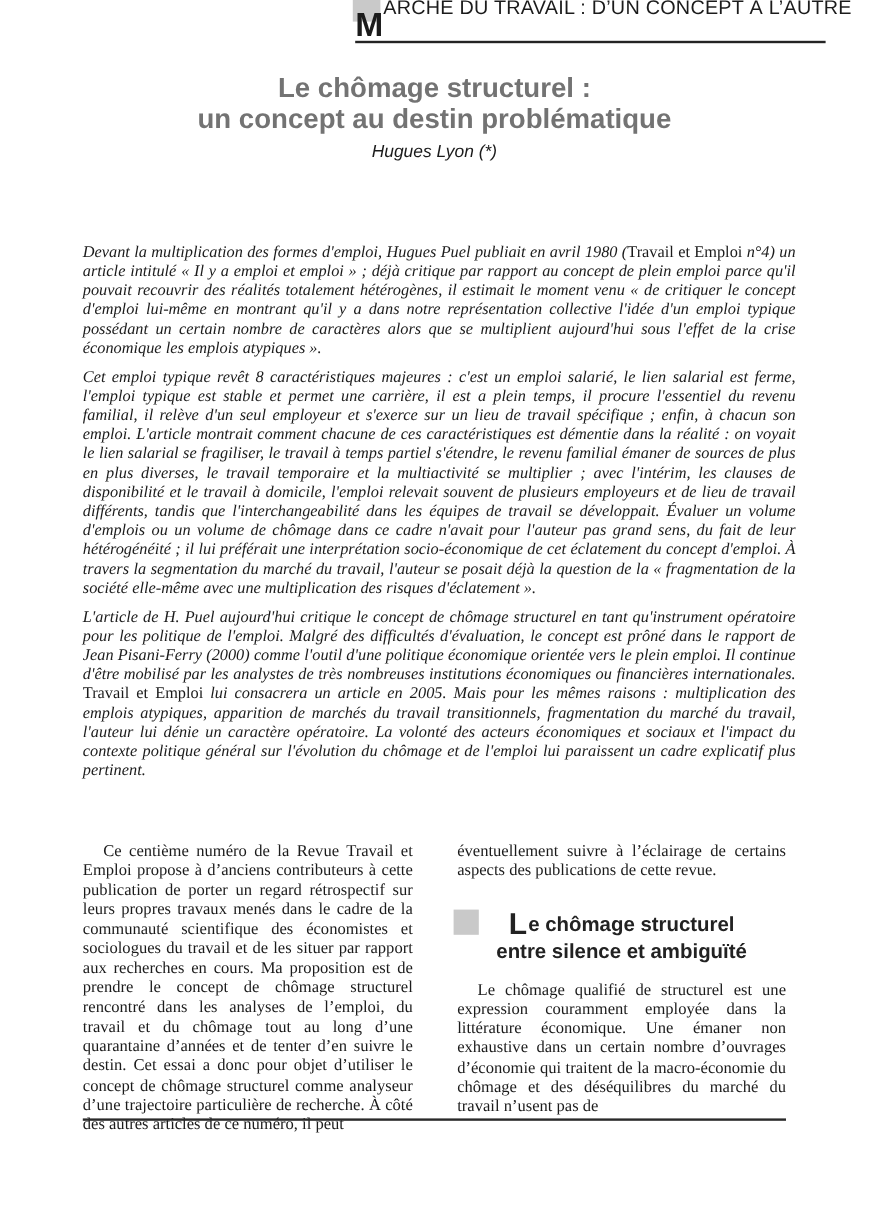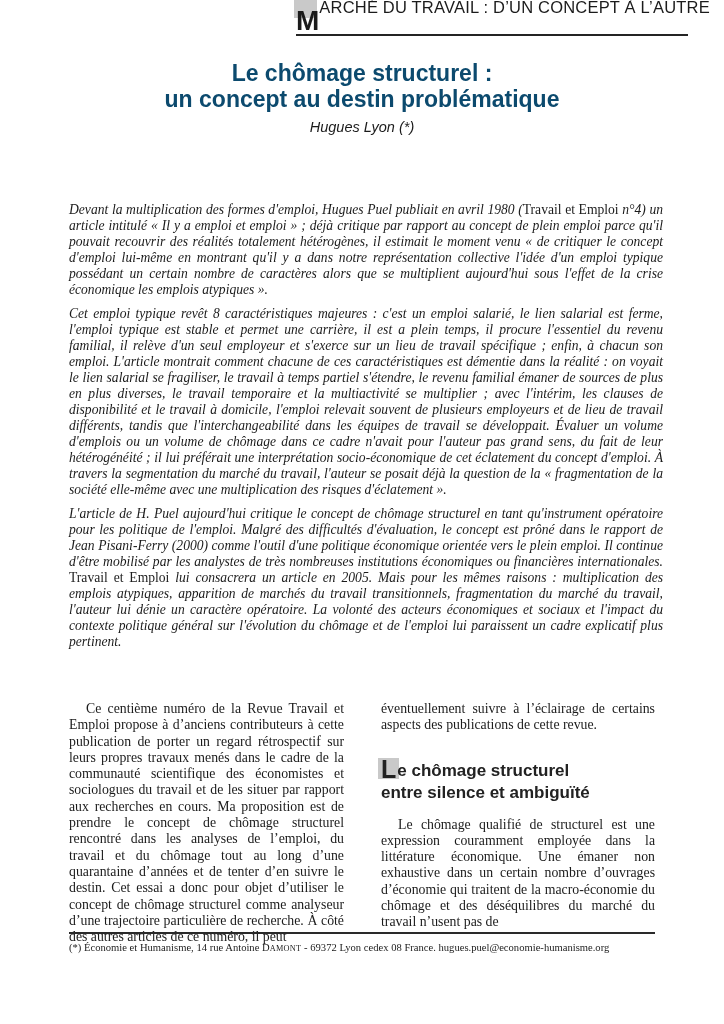--- a/index.html
+++ b/index.html
@@ -38,21 +38,21 @@
     font-size:16.5px;line-height:24px;letter-spacing:.2px;
     padding-bottom:15px;
   }
 
   
   .article-title{
     position:absolute;top:60px;left:0;width:724px;
     text-align:center;
     font-family:"Liberation Sans", sans-serif;
     font-weight:bold;font-size:23px;line-height:26px;
-    color:#0c4a6e;
+    color:#737373;
   }
   .article-author{
     position:absolute;top:119px;left:0;width:724px;
     text-align:center;
     font-family:"Liberation Sans", sans-serif;
     font-style:italic;font-size:14.5px;
   }
 
   
   .abstract{
@@ -74,21 +74,21 @@
   }
   .col-left{width:275px;margin-right:37px;}
   .col-right{width:274px;}
   .col p{margin:0;}
   .indent{text-indent:17px;}
 
   .section-heading{
     margin-top:26px;margin-bottom:13px;
     font-family:"Liberation Sans", sans-serif;
     font-weight:bold;font-size:17px;line-height:22px;
-    text-align:left;color:#222;
+    text-align:center;color:#222;
   }
   .section-heading .line1{position:relative;}
   .heading-highlight{
     position:absolute;left:-3px;top:-2px;width:21px;height:21px;
     background:var(--hl);z-index:0;
   }
   .heading-initial{
     position:relative;z-index:1;
     font-size:25px;line-height:18px;vertical-align:-2px;
     padding-right:1px;
@@ -150,16 +150,15 @@
         <div class="line1">
           <span class="heading-highlight"></span><span class="heading-initial">L</span><span class="heading-rest">e chômage structurel</span>
         </div>
         <div>entre silence et ambiguïté</div>
       </div>
       <p class="indent">Le chômage qualifié de structurel est une expression couramment employée dans la littérature économique. Une émaner non exhaustive dans un certain nombre d’ouvrages d’économie qui traitent de la macro-économie du chômage et des déséquilibres du marché du travail n’usent pas de</p>
     </div>
   </div>
 
   <div class="footnote-rule"></div>
-  <div class="footnote"><span class="seg-r">(*) </span><span class="seg-i">Économie et Humanisme</span><span class="seg-r">, 14 rue Antoine D</span><span class="seg-sc">AMONT</span><span class="seg-r"> - 69372 Lyon cedex 08 France. hugues.puel@economie-humanisme.org</span></div>
 
 
 </div>
 
 </body></html>

